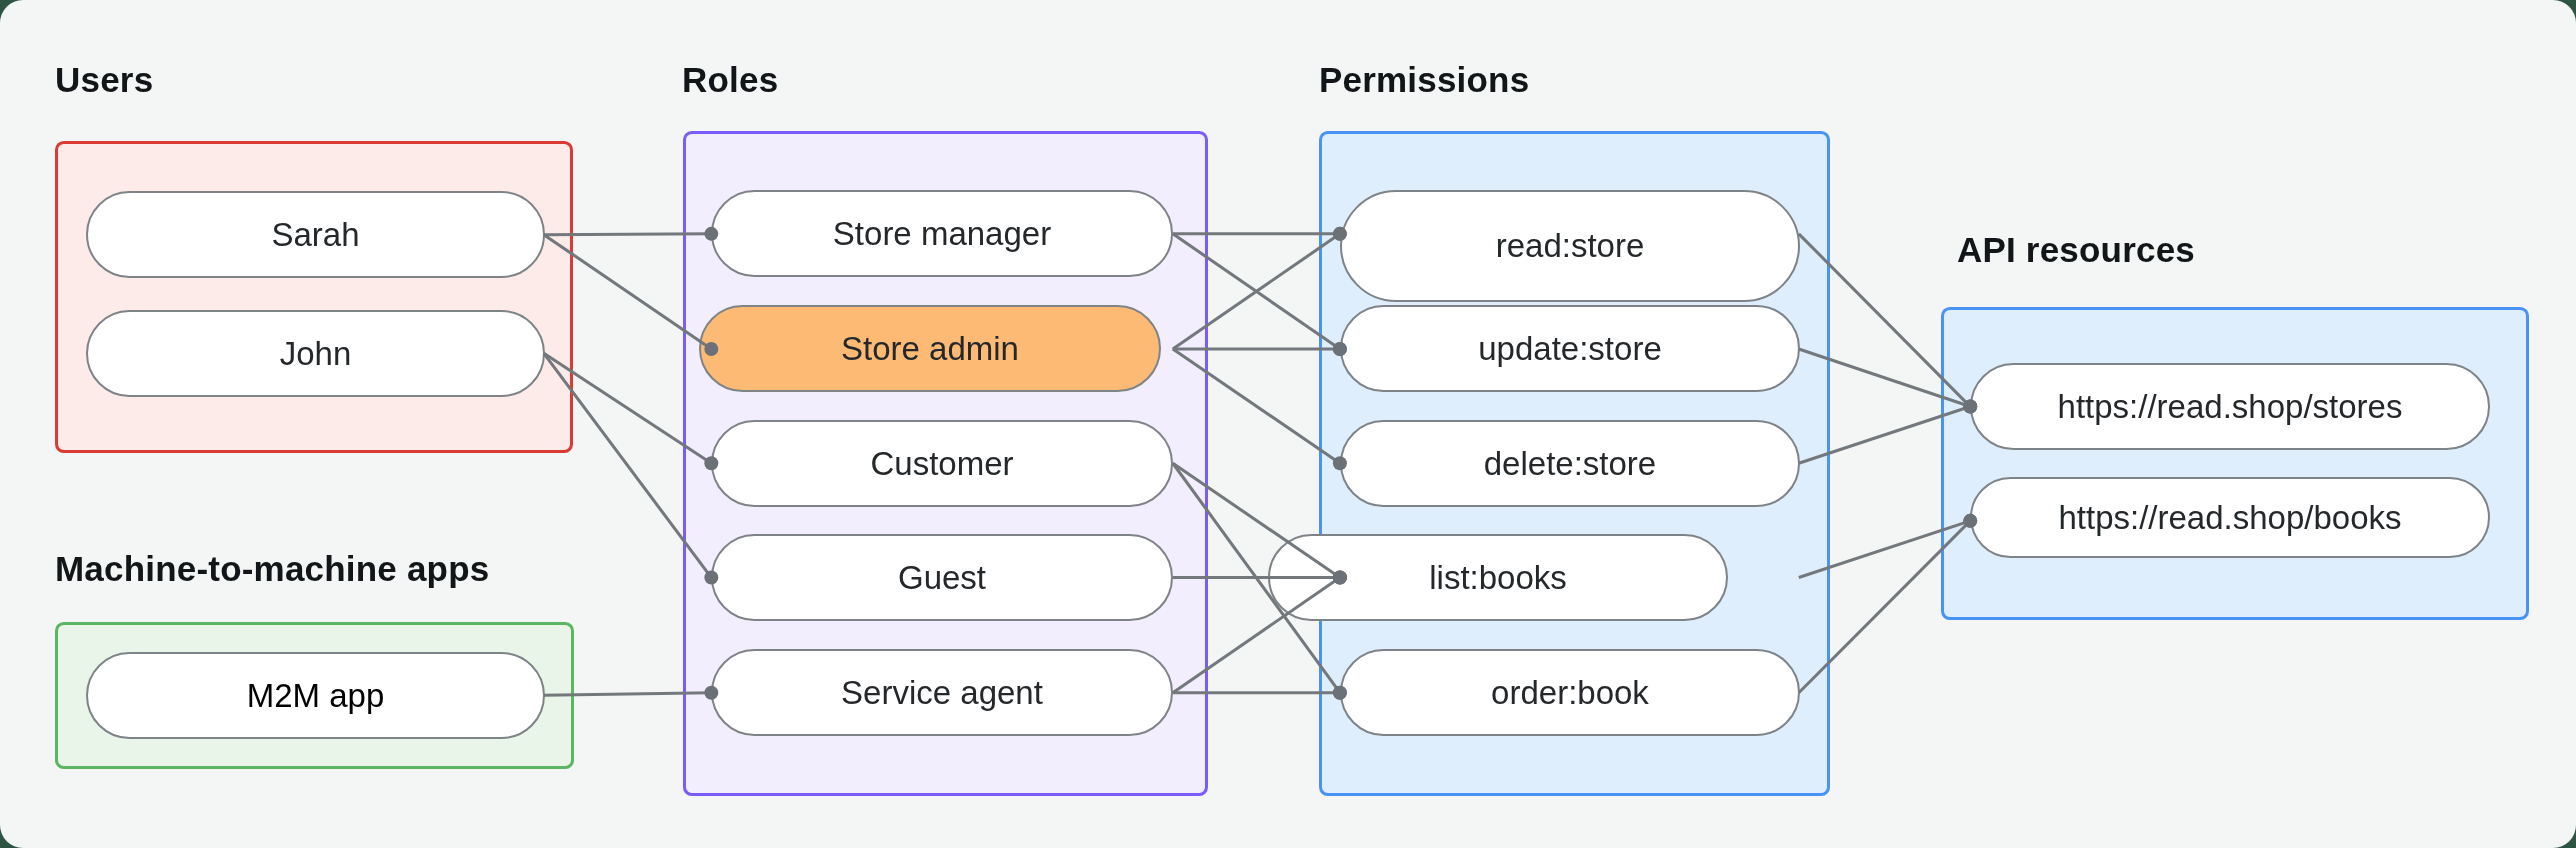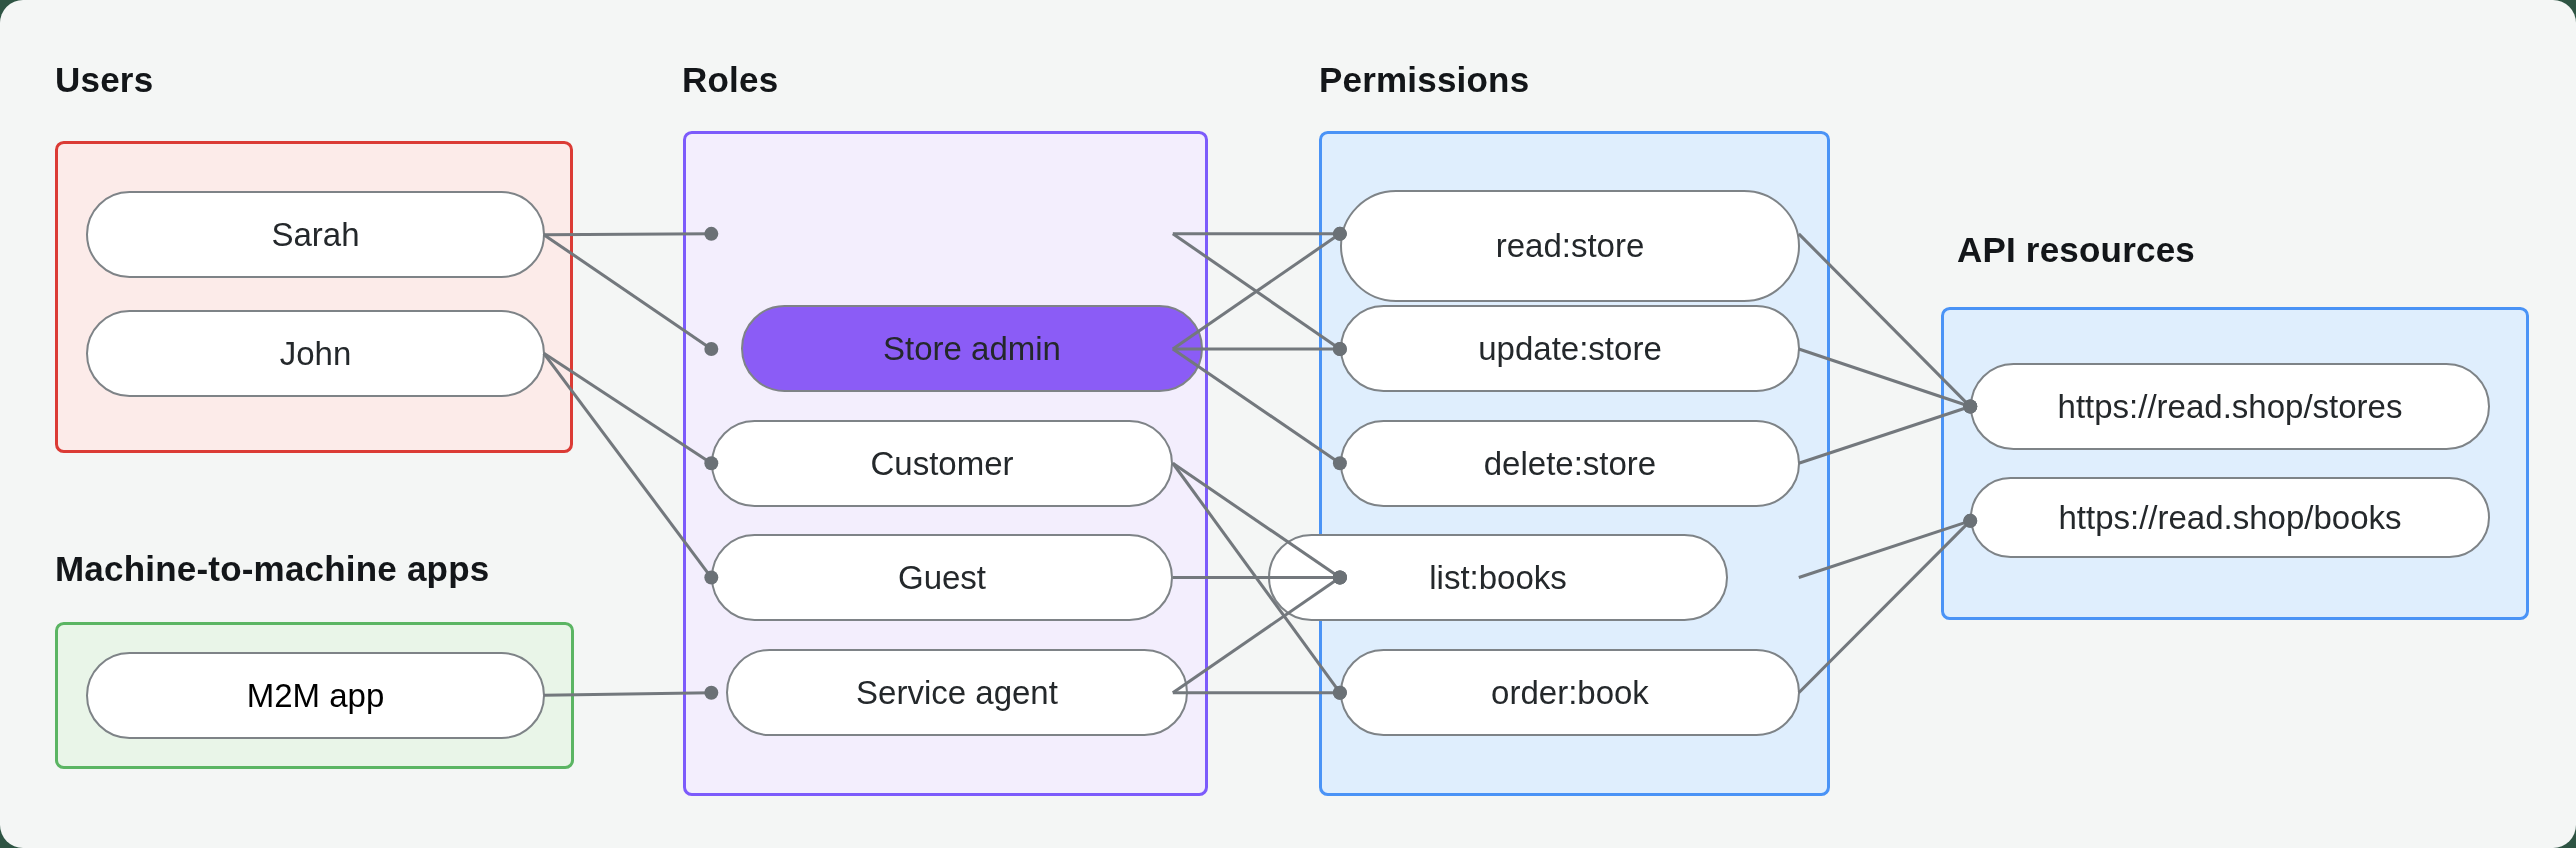--- a/index.html
+++ b/index.html
@@ -64,24 +64,25 @@
     </svg>
 <div class="group-box" style="left: 55px; top: 141px; width: 518px; height: 312px; border-color: rgb(219, 59, 53); background: rgb(252, 235, 233);"></div>
     <div class="group-label" style="left: 55px; top: 59px; color: rgb(19, 22, 25);">Users</div>
     <div class="pill" style="left: 86px; top: 191px; width: 459px; height: 87px; border-color: rgb(126, 131, 135); background: rgb(255, 255, 255); color: rgb(36, 40, 43);">Sarah</div>
     <div class="pill" style="left: 86px; top: 310px; width: 459px; height: 87px; border-color: rgb(126, 131, 135); background: rgb(255, 255, 255); color: rgb(36, 40, 43);">John</div>
     <div class="group-box" style="left: 55px; top: 622px; width: 519px; height: 147px; border-color: rgb(91, 181, 99); background: rgb(233, 245, 232);"></div>
     <div class="group-label" style="left: 55px; top: 548px; color: rgb(19, 22, 25);">Machine-to-machine apps</div>
     <div class="pill" style="left: 86px; top: 652px; width: 459px; height: 87px; border-color: rgb(126, 131, 135); background: rgb(255, 255, 255); color: #000000;">M2M app</div>
     <div class="group-box" style="left: 683px; top: 131px; width: 525px; height: 665px; border-color: rgb(124, 91, 251); background: rgb(243, 238, 253);"></div>
     <div class="group-label" style="left: 682px; top: 59px; color: rgb(19, 22, 25);">Roles</div>
-    <div class="pill" style="left: 741px; top: 305px; width: 462px; height: 87px; border-color: rgb(126, 131, 135); background: #8b5cf6; color: rgb(36, 40, 43);">Store admin</div>
+    <div class="pill" style="left: 711px; top: 190px; width: 462px; height: 87px; border-color: rgb(126, 131, 135); background: rgb(255, 255, 255); color: rgb(36, 40, 43);">Store manager</div>
+    <div class="pill" style="left: 699px; top: 305px; width: 462px; height: 87px; border-color: rgb(126, 131, 135); background: #fdba74; color: rgb(36, 40, 43);">Store admin</div>
     <div class="pill" style="left: 711px; top: 420px; width: 462px; height: 87px; border-color: rgb(126, 131, 135); background: rgb(255, 255, 255); color: rgb(36, 40, 43);">Customer</div>
     <div class="pill" style="left: 711px; top: 534px; width: 462px; height: 87px; border-color: rgb(126, 131, 135); background: rgb(255, 255, 255); color: rgb(36, 40, 43);">Guest</div>
-    <div class="pill" style="left: 726px; top: 649px; width: 462px; height: 87px; border-color: rgb(126, 131, 135); background: rgb(255, 255, 255); color: rgb(36, 40, 43);">Service agent</div>
+    <div class="pill" style="left: 711px; top: 649px; width: 462px; height: 87px; border-color: rgb(126, 131, 135); background: rgb(255, 255, 255); color: rgb(36, 40, 43);">Service agent</div>
     <div class="group-box" style="left: 1319px; top: 131px; width: 511px; height: 665px; border-color: rgb(74, 147, 246); background: rgb(223, 238, 253);"></div>
     <div class="group-label" style="left: 1319px; top: 59px; color: rgb(19, 22, 25);">Permissions</div>
     <div class="pill" style="left: 1340px; top: 190px; width: 460px; height: 112px; border-color: rgb(126, 131, 135); background: rgb(255, 255, 255); color: rgb(36, 40, 43);">read:store</div>
     <div class="pill" style="left: 1340px; top: 305px; width: 460px; height: 87px; border-color: rgb(126, 131, 135); background: rgb(255, 255, 255); color: rgb(36, 40, 43);">update:store</div>
     <div class="pill" style="left: 1340px; top: 420px; width: 460px; height: 87px; border-color: rgb(126, 131, 135); background: rgb(255, 255, 255); color: rgb(36, 40, 43);">delete:store</div>
     <div class="pill" style="left: 1268px; top: 534px; width: 460px; height: 87px; border-color: rgb(126, 131, 135); background: rgb(255, 255, 255); color: rgb(36, 40, 43);">list:books</div>
     <div class="pill" style="left: 1340px; top: 649px; width: 460px; height: 87px; border-color: rgb(126, 131, 135); background: rgb(255, 255, 255); color: rgb(36, 40, 43);">order:book</div>
     <div class="group-box" style="left: 1941px; top: 307px; width: 588px; height: 313px; border-color: rgb(74, 147, 246); background: rgb(223, 238, 253);"></div>
     <div class="group-label" style="left: 1957px; top: 229px; color: rgb(19, 22, 25);">API resources</div>
     <div class="pill" style="left: 1970px; top: 363px; width: 520px; height: 87px; border-color: rgb(126, 131, 135); background: rgb(255, 255, 255); color: rgb(36, 40, 43);">https://read.shop/stores</div>

